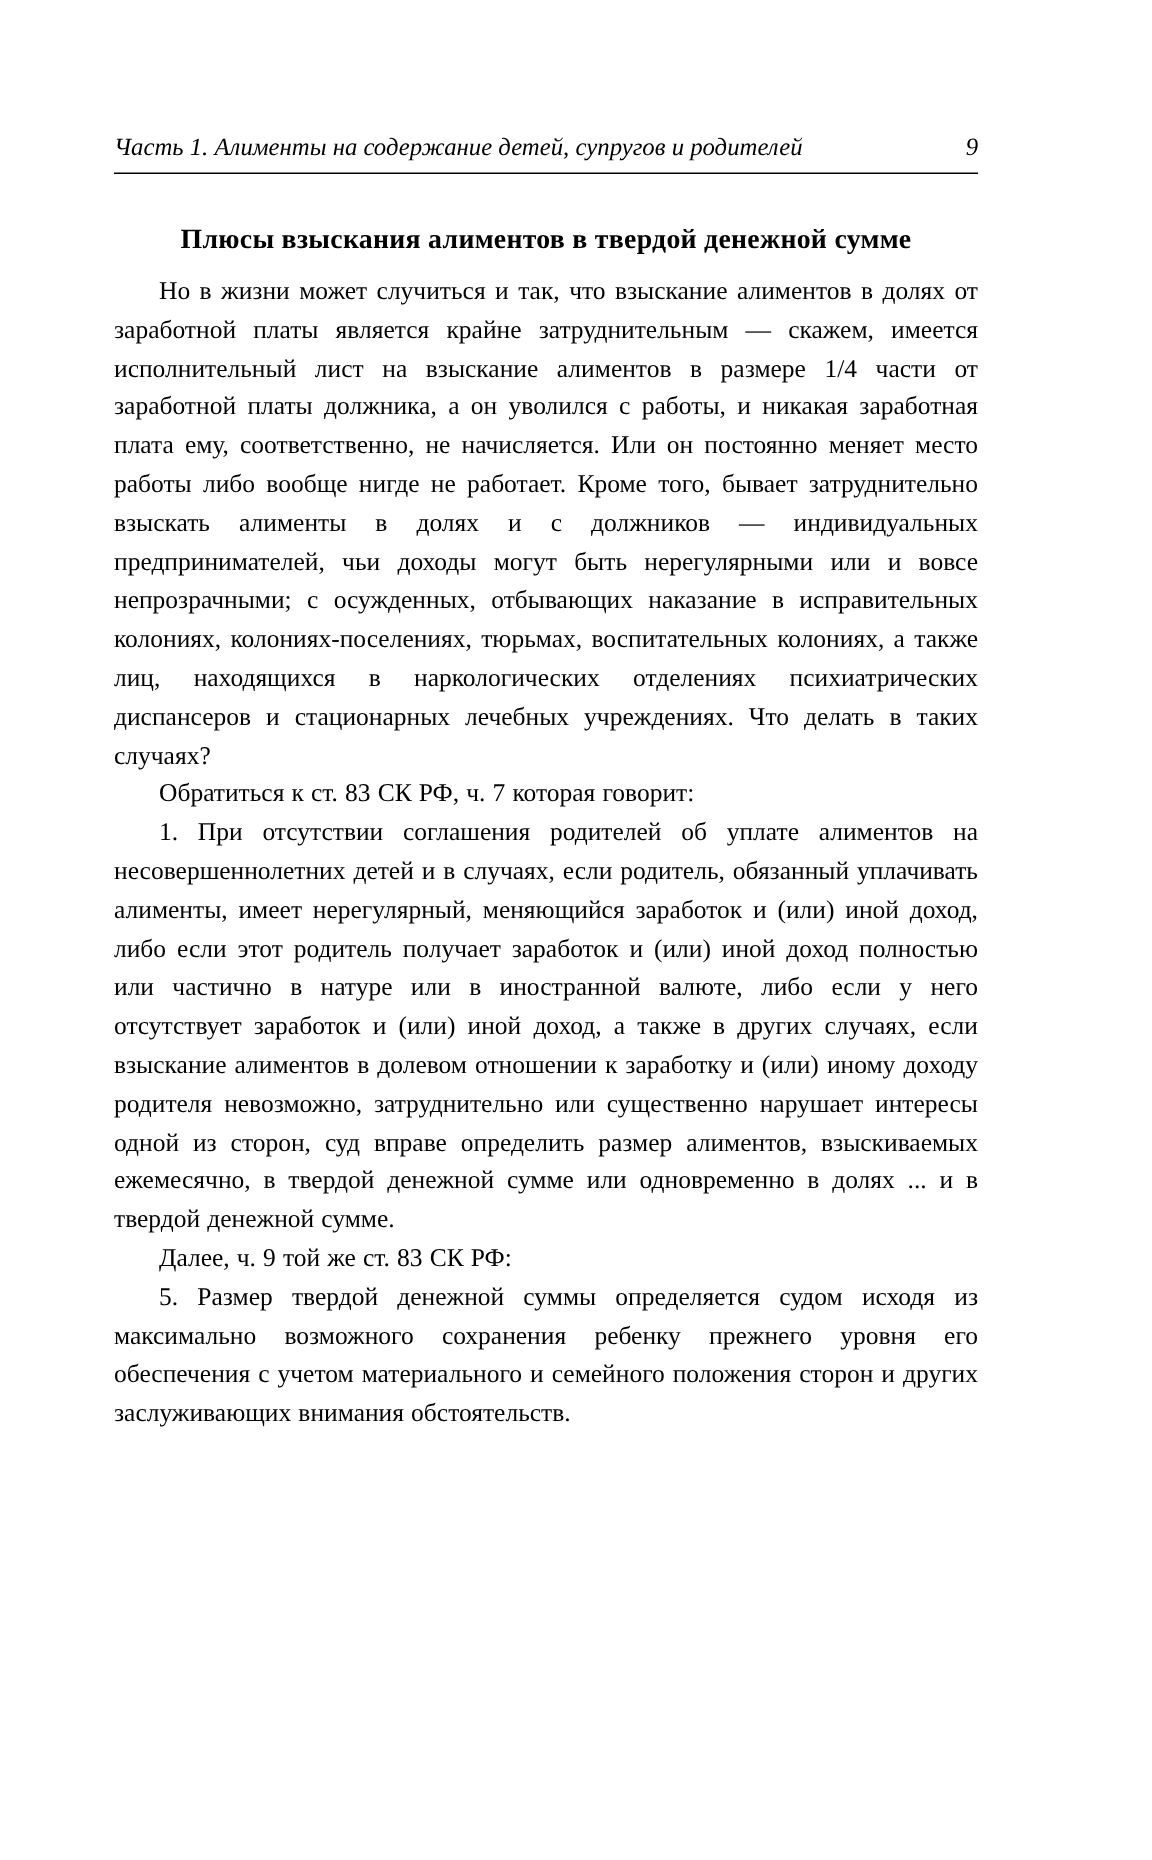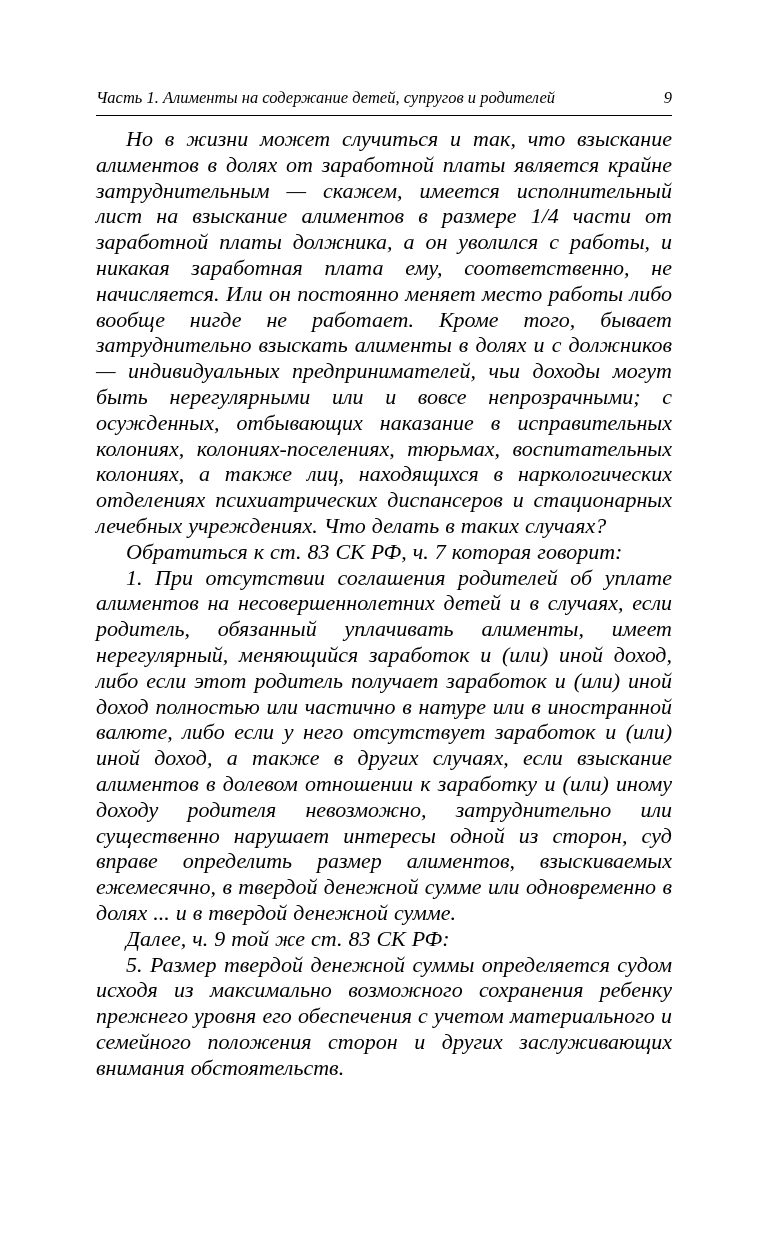--- a/index.html
+++ b/index.html
@@ -11,21 +11,21 @@
   }
   .page {
     width: 768px;
     height: 1240px;
     background: #ffffff;
     position: relative;
     overflow: hidden;
   }
   .content {
     position: absolute;
-    left: 96px;
+    left: 76px;
     top: 88px;
     width: 576px;
   }
   .running-head {
     display: flex;
     justify-content: space-between;
     align-items: baseline;
     font-style: italic;
     font-size: 16.5px;
     padding-bottom: 7px;
@@ -41,41 +41,41 @@
     margin-top: 34px;
     font-weight: bold;
     font-size: 18.5px;
     text-align: center;
     letter-spacing: 0.2px;
   }
   .body-text {
     margin-top: 10px;
   }
   .body-text p {
-    font-size: 22px;
+    font-size: 17px;
     line-height: 25.8px;
     text-align: justify;
     text-indent: 30px;
     hyphens: auto;
     -webkit-hyphens: auto;
     word-spacing: 0.5px;
-    font-style: italic;
   }
 </style>
 </head>
 <body>
 
 <div class="page">
   <div class="content">
 
     <div class="running-head">
       <span class="rh-title">Часть 1. Алименты на содержание детей, супругов и родителей</span>
       <span class="rh-page">9</span>
     </div>
 
+    <div class="section-title">Плюсы взыскания алиментов в твердой денежной сумме</div>
 
     <div class="body-text">
         <p>Но в жизни может случиться и так, что взыскание алиментов в долях от заработной платы является крайне затруднительным — скажем, имеется исполнительный лист на взыскание алиментов в размере 1/4 части от заработной платы должника, а он уволился с работы, и никакая заработная плата ему, соответственно, не начисляется. Или он постоянно меняет место работы либо вообще нигде не работает. Кроме того, бывает затруднительно взыскать алименты в долях и с должников — индивидуальных предпринимателей, чьи доходы могут быть нерегулярными или и вовсе непрозрачными; с осужденных, отбывающих наказание в исправительных колониях, колониях-поселениях, тюрьмах, воспитательных колониях, а также лиц, находящихся в наркологических отделениях психиатрических диспансеров и стационарных лечебных учреждениях. Что делать в таких случаях?</p>
         <p>Обратиться к ст. 83 СК РФ, ч. 7 которая говорит:</p>
         <p>1. При отсутствии соглашения родителей об уплате алиментов на несовершеннолетних детей и в случаях, если родитель, обязанный уплачивать алименты, имеет нерегулярный, меняющийся заработок и (или) иной доход, либо если этот родитель получает заработок и (или) иной доход полностью или частично в натуре или в иностранной валюте, либо если у него отсутствует заработок и (или) иной доход, а также в других случаях, если взыскание алиментов в долевом отношении к заработку и (или) иному доходу родителя невозможно, затруднительно или существенно нарушает интересы одной из сторон, суд вправе определить размер алиментов, взыскиваемых ежемесячно, в твердой денежной сумме или одновременно в долях ... и в твердой денежной сумме.</p>
         <p>Далее, ч. 9 той же ст. 83 СК РФ:</p>
         <p>5. Размер твердой денежной суммы определяется судом исходя из максимально возможного сохранения ребенку прежнего уровня его обеспечения с учетом материального и семейного положения сторон и других заслуживающих внимания обстоятельств.</p>
       </div>
 
   </div>

